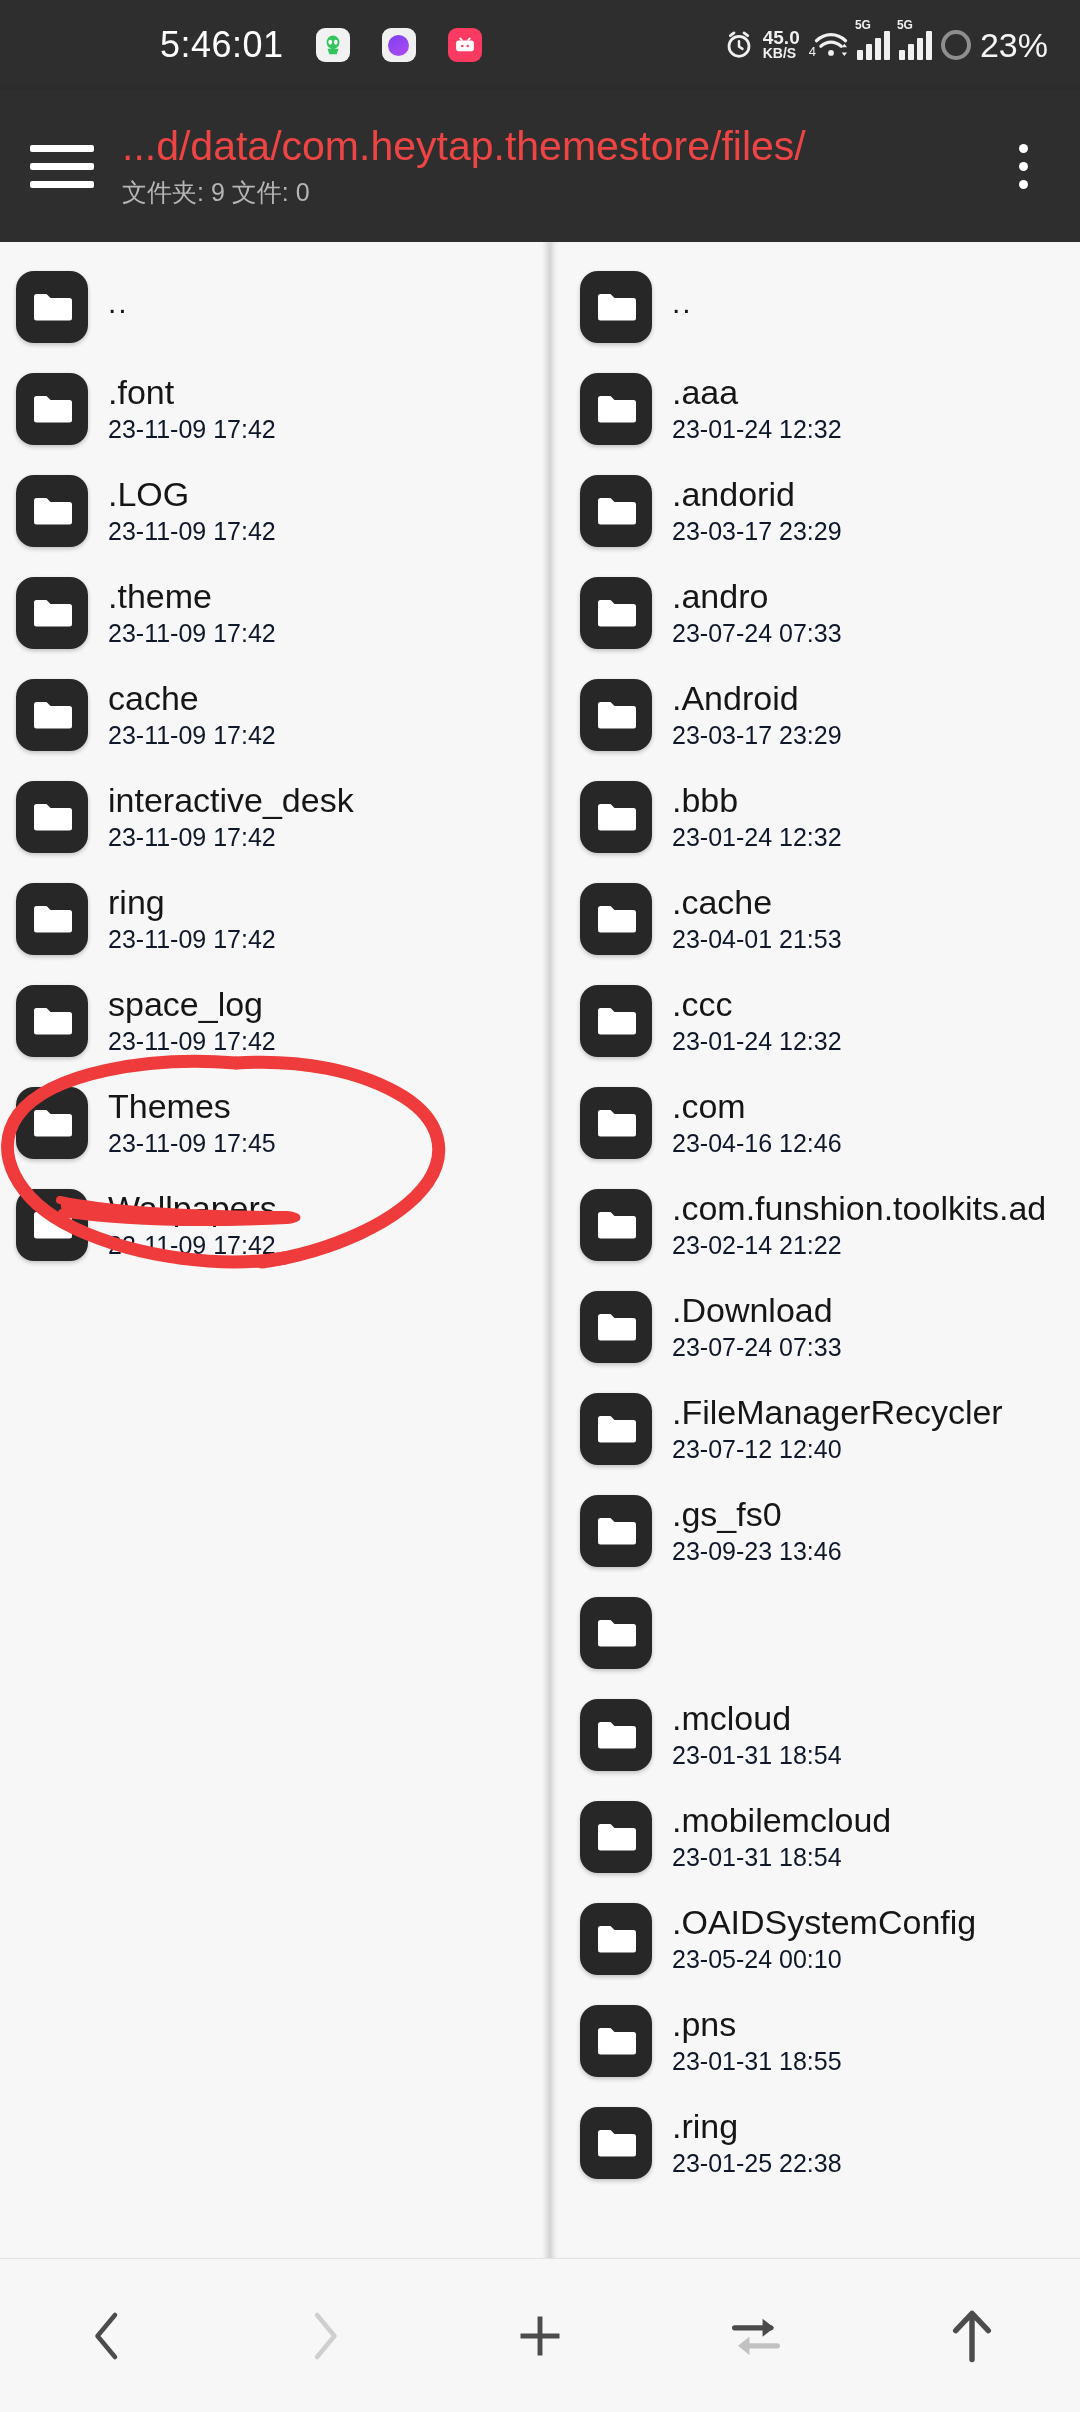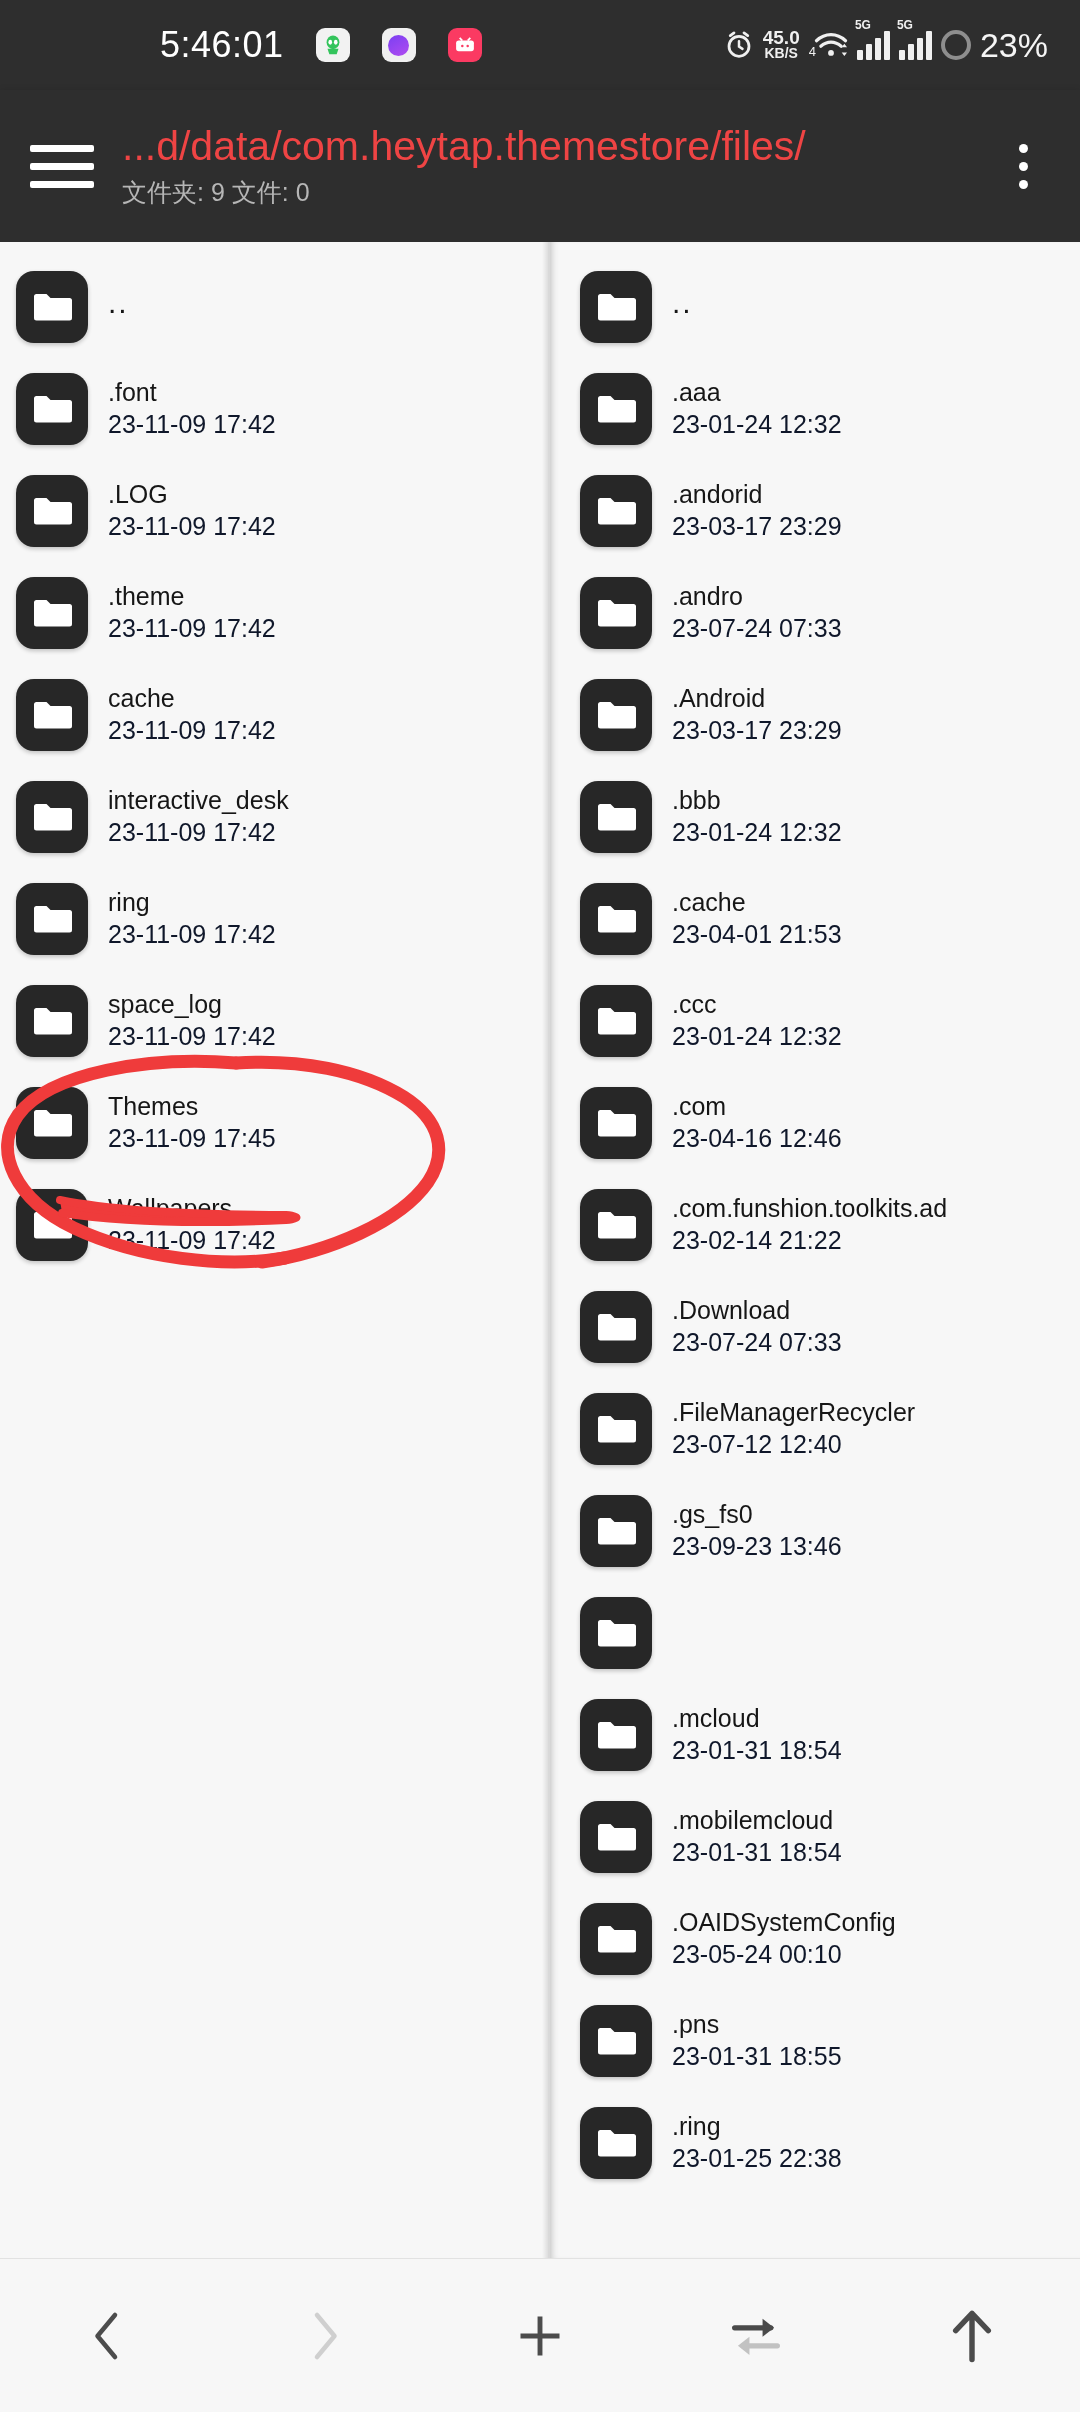--- a/index.html
+++ b/index.html
@@ -18,21 +18,21 @@
   }
   .sb-left { display: flex; align-items: center; gap: 32px; margin-left: 160px; }
   .sb-clock { color: #fff; font-size: 36px; letter-spacing: 0.5px; }
   .sb-appicon { width: 34px; height: 34px; border-radius: 9px; display:flex; align-items:center; justify-content:center; font-size:17px; line-height:1; }
   .sb-app-1 { background: #f2f2f2; color: #2ecc5a; }
   .sb-app-2 { background: #f0f0f0; }
   .sb-app-2 .dot { width:21px;height:21px;border-radius:50%;background:linear-gradient(150deg,#7b3ff2,#b04cf0); }
   .sb-app-3 { background: #fb3a62; color: #fff; font-size: 12px; font-weight: bold; }
   .sb-right { display: flex; align-items: center; gap: 9px; margin-left: auto; margin-right: 32px; }
   .sb-icon { color: #f0f0f0; display: flex; align-items: center; }
-  .sb-net { color: #f0f0f0; font-size: 19px; line-height: 0.95; text-align: center; font-weight: 600; }
+  .sb-net { color: #f0f0f0; font-size: 19px; line-height: 0.95; font-weight: 600; }
   .sb-net .k { font-size: 14px; }
   .wifi-wrap { position: relative; display:flex; align-items:flex-end; }
   .wifi-sub { font-size: 13px; color:#f0f0f0; margin-right:-2px; align-self:flex-end; }
   .sig { position: relative; display: inline-flex; align-items: flex-end; gap: 3px; height: 30px; }
   .sig .b { width: 6px; background: #f0f0f0; border-radius: 1px; }
   .sig .b1 { height: 10px; } .sig .b2 { height: 16px; } .sig .b3 { height: 22px; } .sig .b4 { height: 29px; }
   .sig .g { position: absolute; top: -12px; left: -2px; font-size: 12px; color: #f0f0f0; font-weight: 600; }
   .batt-ring { width: 30px; height: 30px; border-radius: 50%; border: 4px solid #8e8e8e; }
   .sb-pct { color: #f5f5f5; font-size: 34px; }
 
@@ -62,21 +62,21 @@
   .listwrap { padding-top: 14px; }
   .row { display: flex; align-items: center; height: 102px; padding-left: 16px; }
   .pane-right .row { padding-left: 30px; }
   .folder {
     width: 72px; height: 72px; border-radius: 18px; background: #272727;
     display: flex; align-items: center; justify-content: center; flex: 0 0 72px;
     box-shadow: 0 2px 4px rgba(0,0,0,0.22);
   }
   .folder svg { display: block; }
   .row-text { margin-left: 20px; min-width: 0; }
-  .row-name { font-size: 25px; color: #161616; white-space: nowrap; line-height: 1.08; }
+  .row-name { font-size: 34px; color: #161616; white-space: nowrap; line-height: 1.08; }
   .row-name.dots { font-size: 30px; color: #161616; letter-spacing: 2px; position: relative; top: -4px; }
   .row-date { font-size: 25px; color: #0f172a; margin-top: 4px; white-space: nowrap; }
 
   
   .annot { position: absolute; left: 0; top: 0; width: 1080px; height: 2412px; pointer-events: none; }
 
   
   .bottombar {
     position: absolute; bottom: 0; left: 0; width: 1080px; height: 154px;
     background: #f7f7f7; display: flex; align-items: center; justify-content: space-around;

